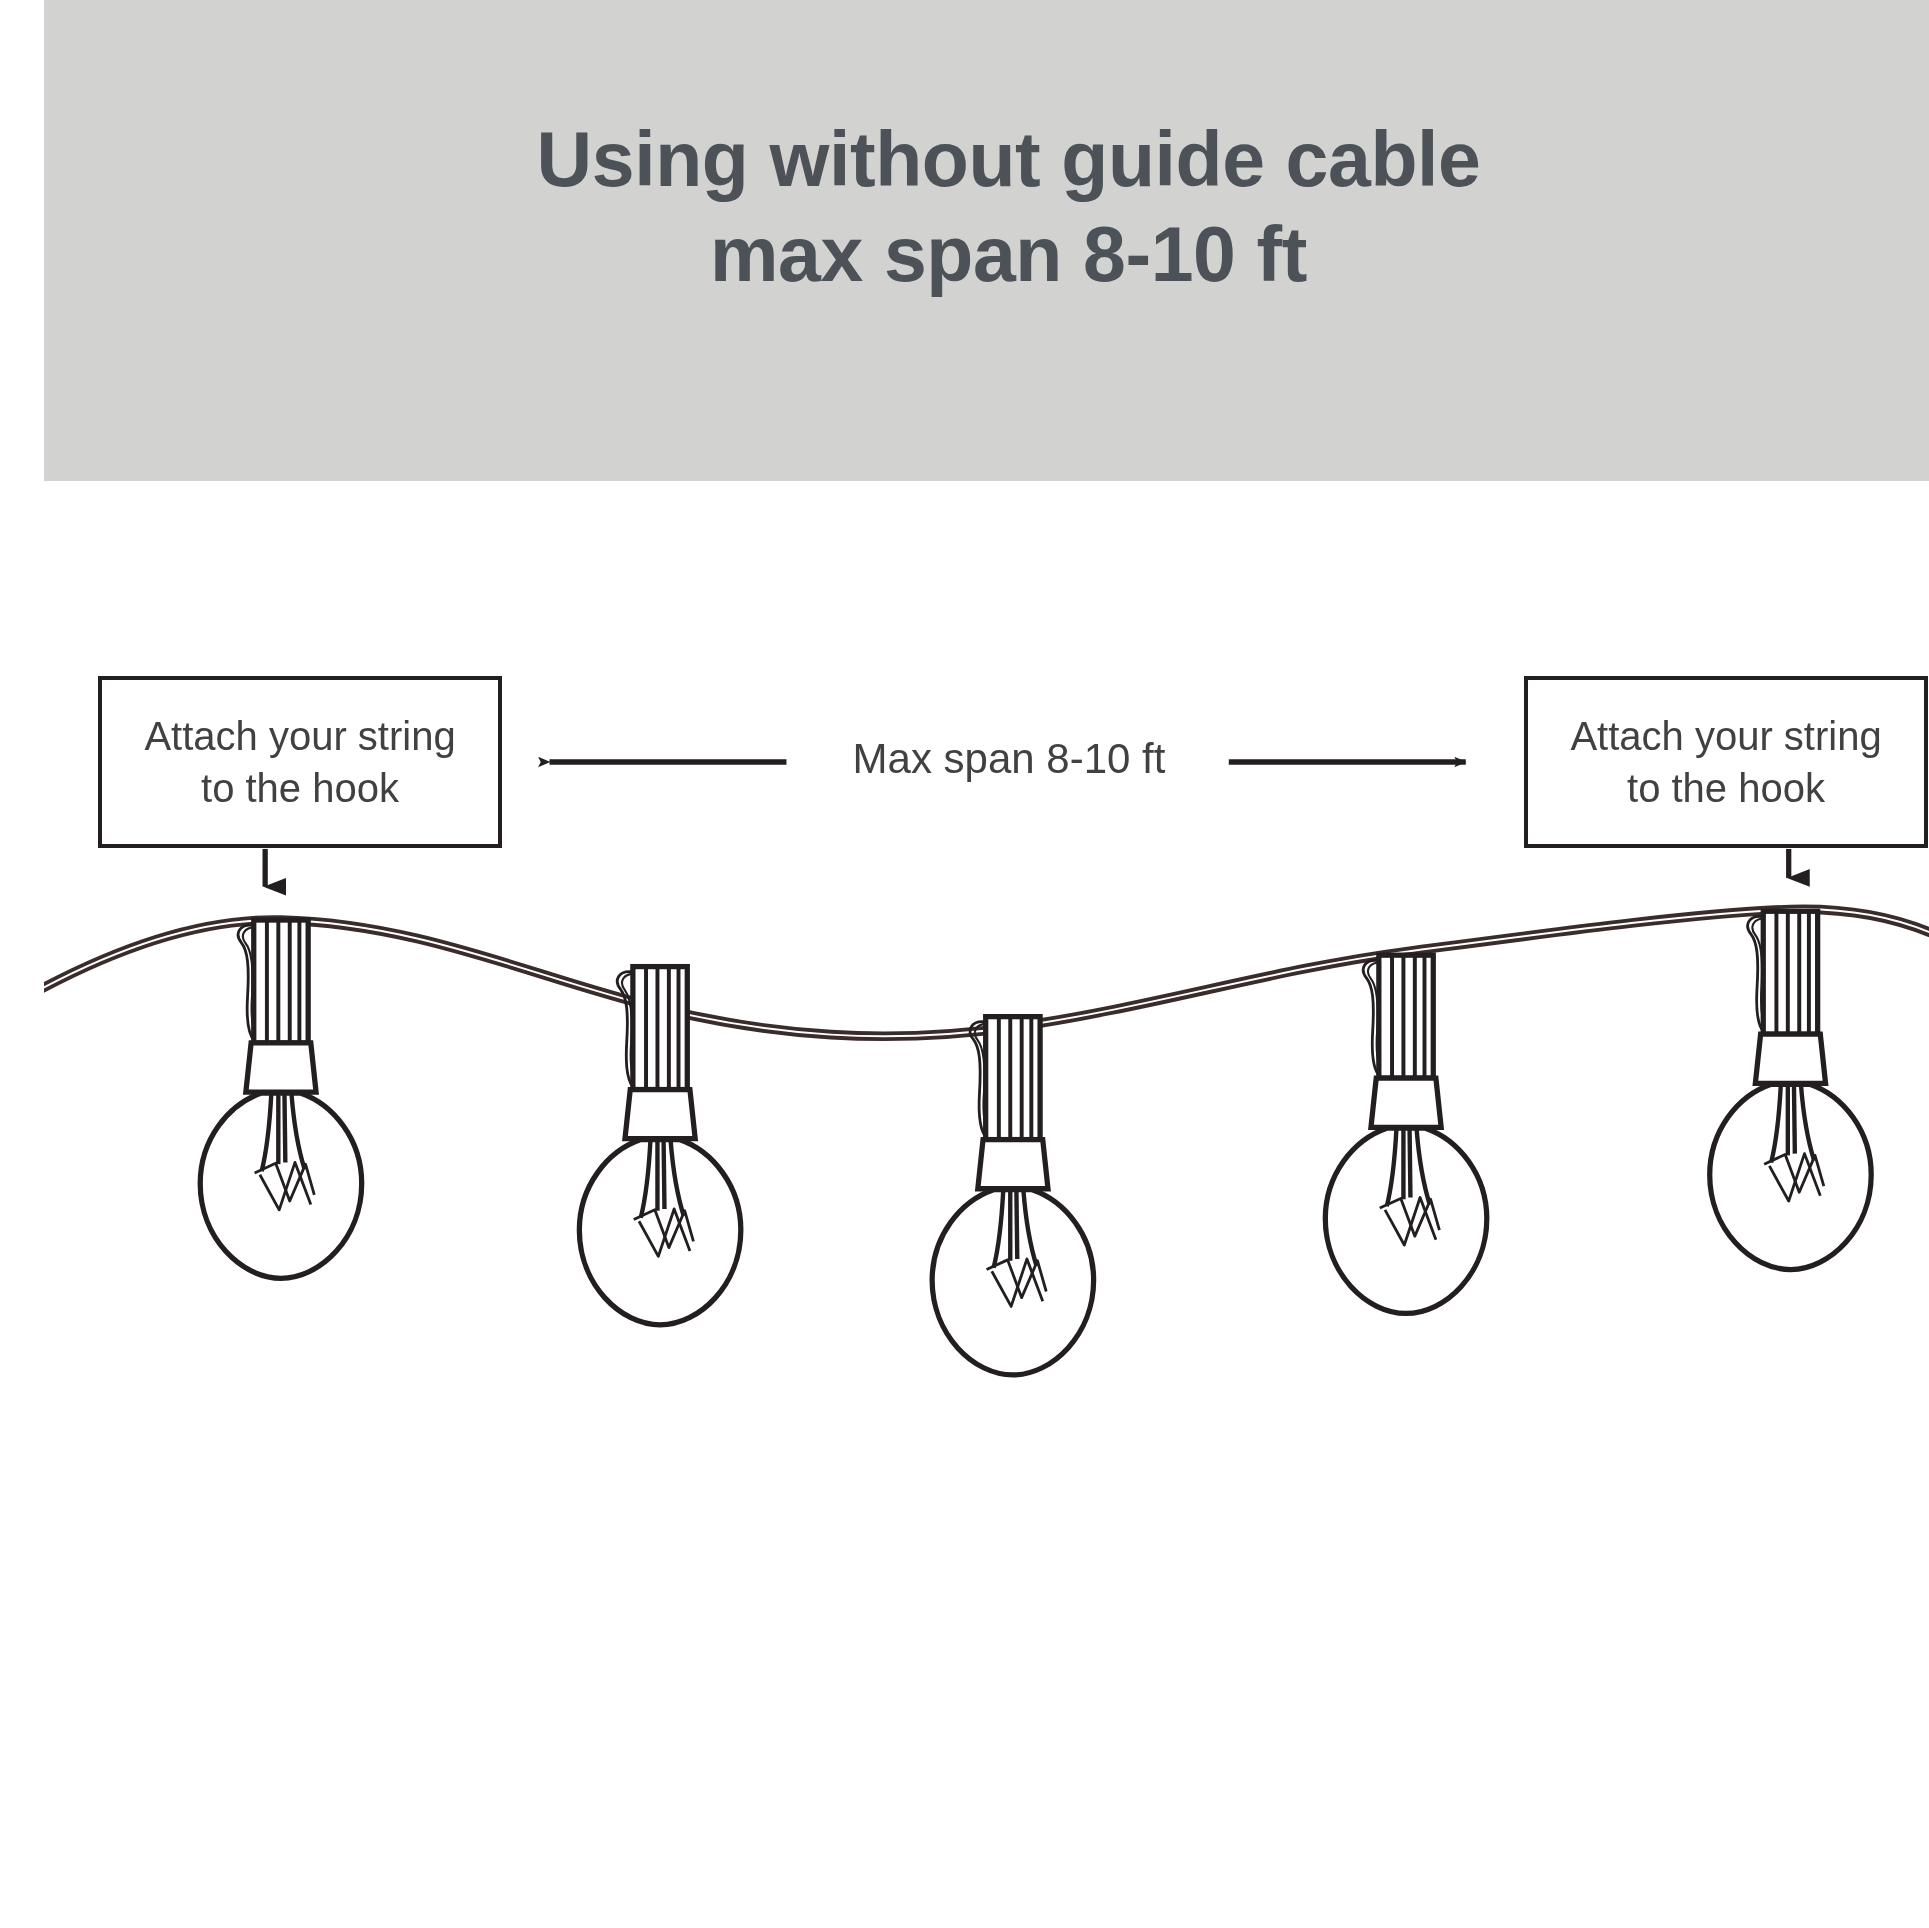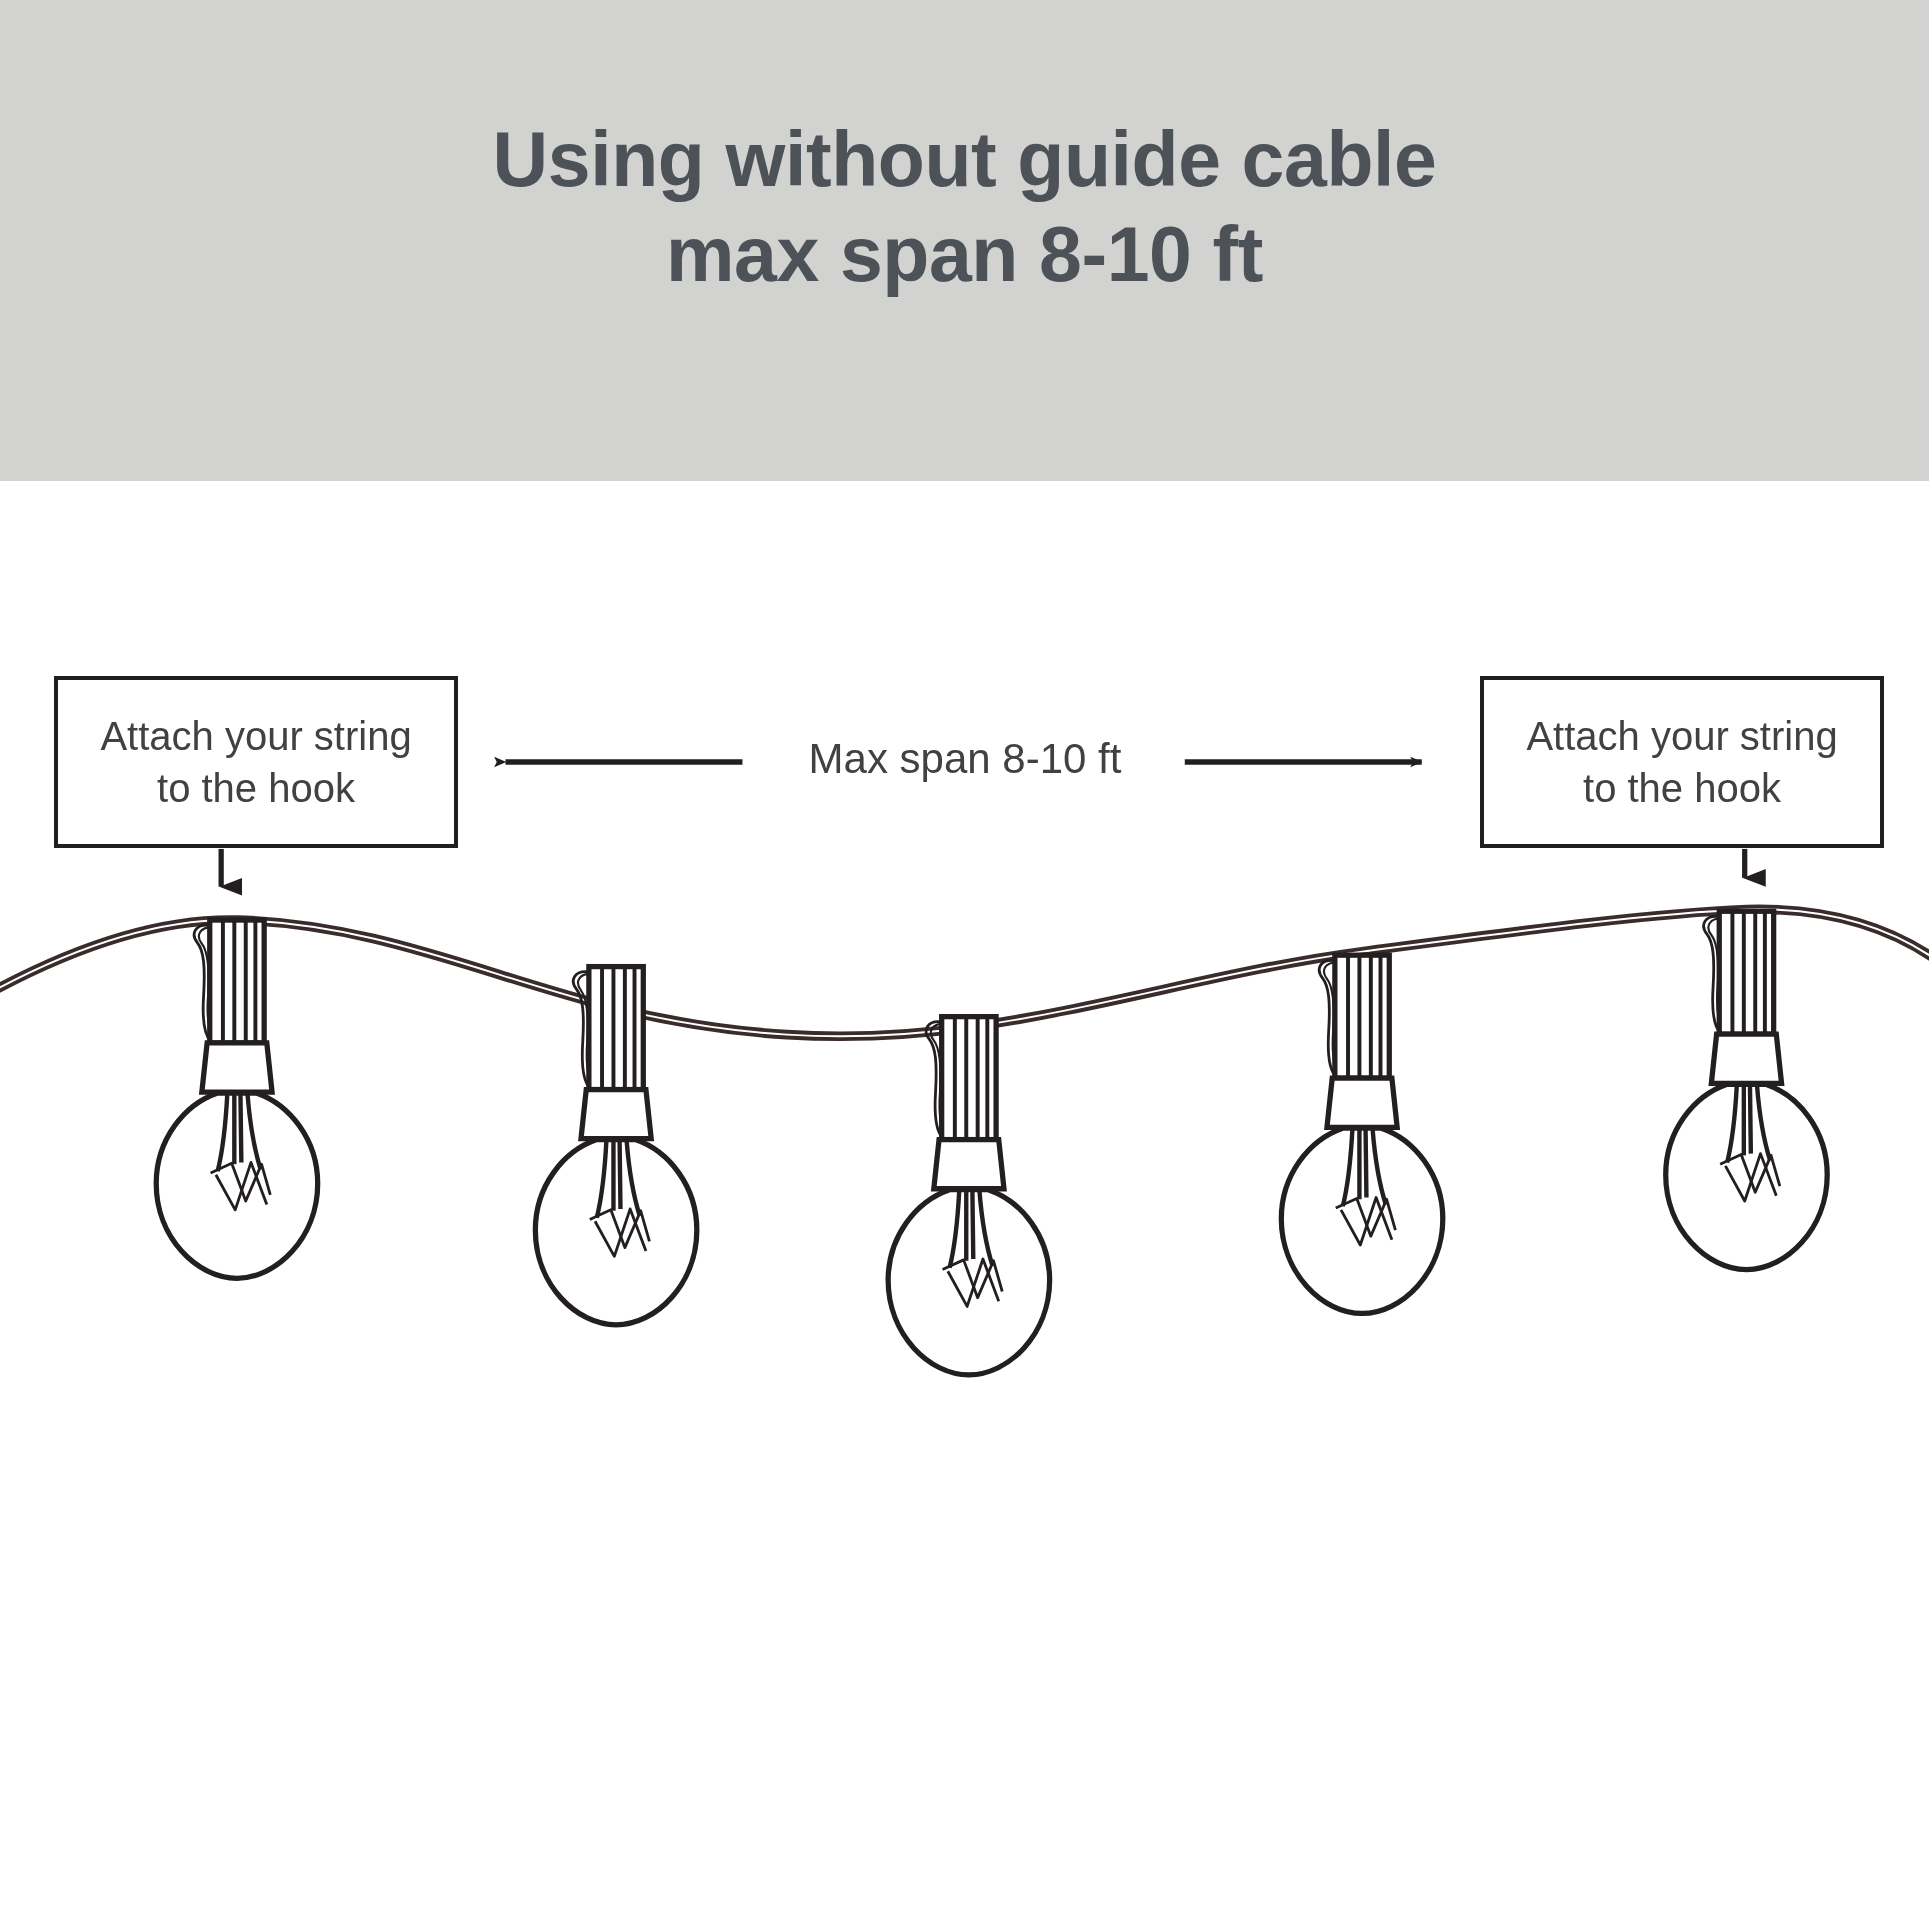--- a/index.html
+++ b/index.html
@@ -11,20 +11,21 @@
     width: 1929px;
     height: 1929px;
     font-family: "Liberation Sans", sans-serif;
     position: relative;
     overflow: hidden;
   }
   #app {
     position: absolute;
     inset: 0;
     background: #ffffff;
+    margin-left: 44px;
   }
 
   
   .header-band {
     position: absolute;
     left: 0;
     top: 0;
     width: 1929px;
     height: 481px;
     background: #d2d2d0;

